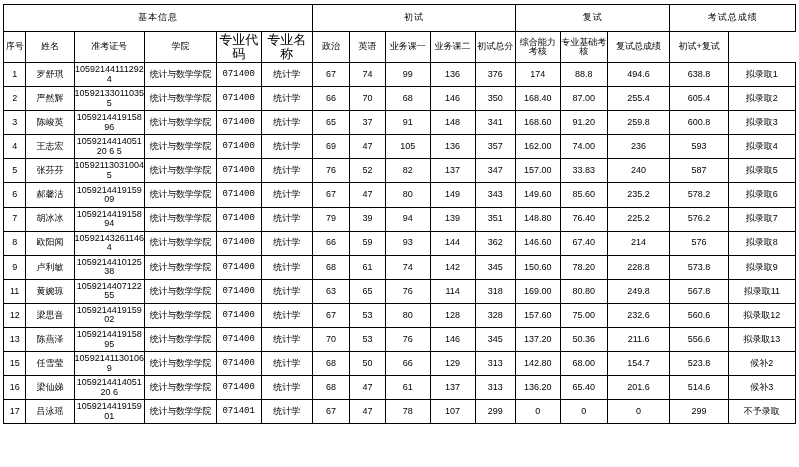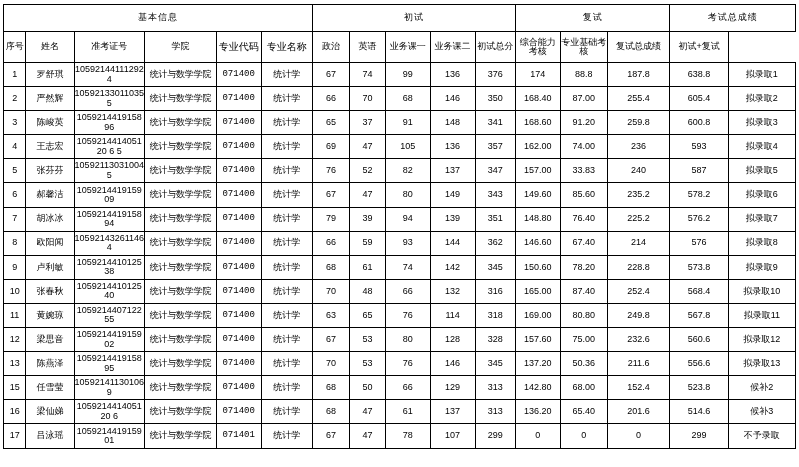--- a/index.html
+++ b/index.html
@@ -40,21 +40,21 @@
     font-weight: bold;
     height: 26px;
     letter-spacing: 1px;
   }
   .colhead {
     font-size: 9px;
     height: 30px;
     font-weight: normal;
   }
   .colhead.small {
-    font-size: 10px;
+    font-size: 13px;
   }
   td.num {
     font-size: 10px;
   }
   td.name {
     font-size: 10px;
   }
   td.kaohao {
     font-size: 8.5px;
     text-align: left;
@@ -160,21 +160,21 @@
         <td class="college">统计与数学学院</td>
         <td class="code">071400</td>
         <td class="major">统计学</td>
         <td class="num">67</td>
         <td class="num">74</td>
         <td class="num">99</td>
         <td class="num">136</td>
         <td class="num">376</td>
         <td class="bold">174</td>
         <td class="bold">88.8</td>
-        <td class="num">187.8</td>
+        <td class="num">494.6</td>
         <td class="num">638.8</td>
         <td class="result">拟录取1</td>
       </tr>
       <tr class="data">
         <td class="num">2</td>
         <td class="name">严然辉</td>
         <td class="kaohao">105921330110355</td>
         <td class="college">统计与数学学院</td>
         <td class="code">071400</td>
         <td class="major">统计学</td>
@@ -309,38 +309,20 @@
         <td class="num">74</td>
         <td class="num">142</td>
         <td class="num">345</td>
         <td class="bold">150.60</td>
         <td class="bold">78.20</td>
         <td class="num">228.8</td>
         <td class="num">573.8</td>
         <td class="result">拟录取9</td>
       </tr>
       <tr class="data">
-        <td class="num">10</td>
-        <td class="name">张春秋</td>
-        <td class="kaohao">105921441012540</td>
-        <td class="college">统计与数学学院</td>
-        <td class="code">071400</td>
-        <td class="major">统计学</td>
-        <td class="num">70</td>
-        <td class="num">48</td>
-        <td class="num">66</td>
-        <td class="num">132</td>
-        <td class="num">316</td>
-        <td class="bold">165.00</td>
-        <td class="bold">87.40</td>
-        <td class="num">252.4</td>
-        <td class="num">568.4</td>
-        <td class="result">拟录取10</td>
-      </tr>
-      <tr class="data">
         <td class="num">11</td>
         <td class="name">黄婉琼</td>
         <td class="kaohao">105921440712255</td>
         <td class="college">统计与数学学院</td>
         <td class="code">071400</td>
         <td class="major">统计学</td>
         <td class="num">63</td>
         <td class="num">65</td>
         <td class="num">76</td>
         <td class="num">114</td>
@@ -394,21 +376,21 @@
         <td class="college">统计与数学学院</td>
         <td class="code">071400</td>
         <td class="major">统计学</td>
         <td class="num">68</td>
         <td class="num">50</td>
         <td class="num">66</td>
         <td class="num">129</td>
         <td class="num">313</td>
         <td class="bold">142.80</td>
         <td class="bold">68.00</td>
-        <td class="num">152.4</td>
+        <td class="num">154.7</td>
         <td class="num">523.8</td>
         <td class="result">候补2</td>
       </tr>
       <tr class="data">
         <td class="num">16</td>
         <td class="name">梁仙娣</td>
         <td class="kaohao">105921441405120 6</td>
         <td class="college">统计与数学学院</td>
         <td class="code">071400</td>
         <td class="major">统计学</td>

